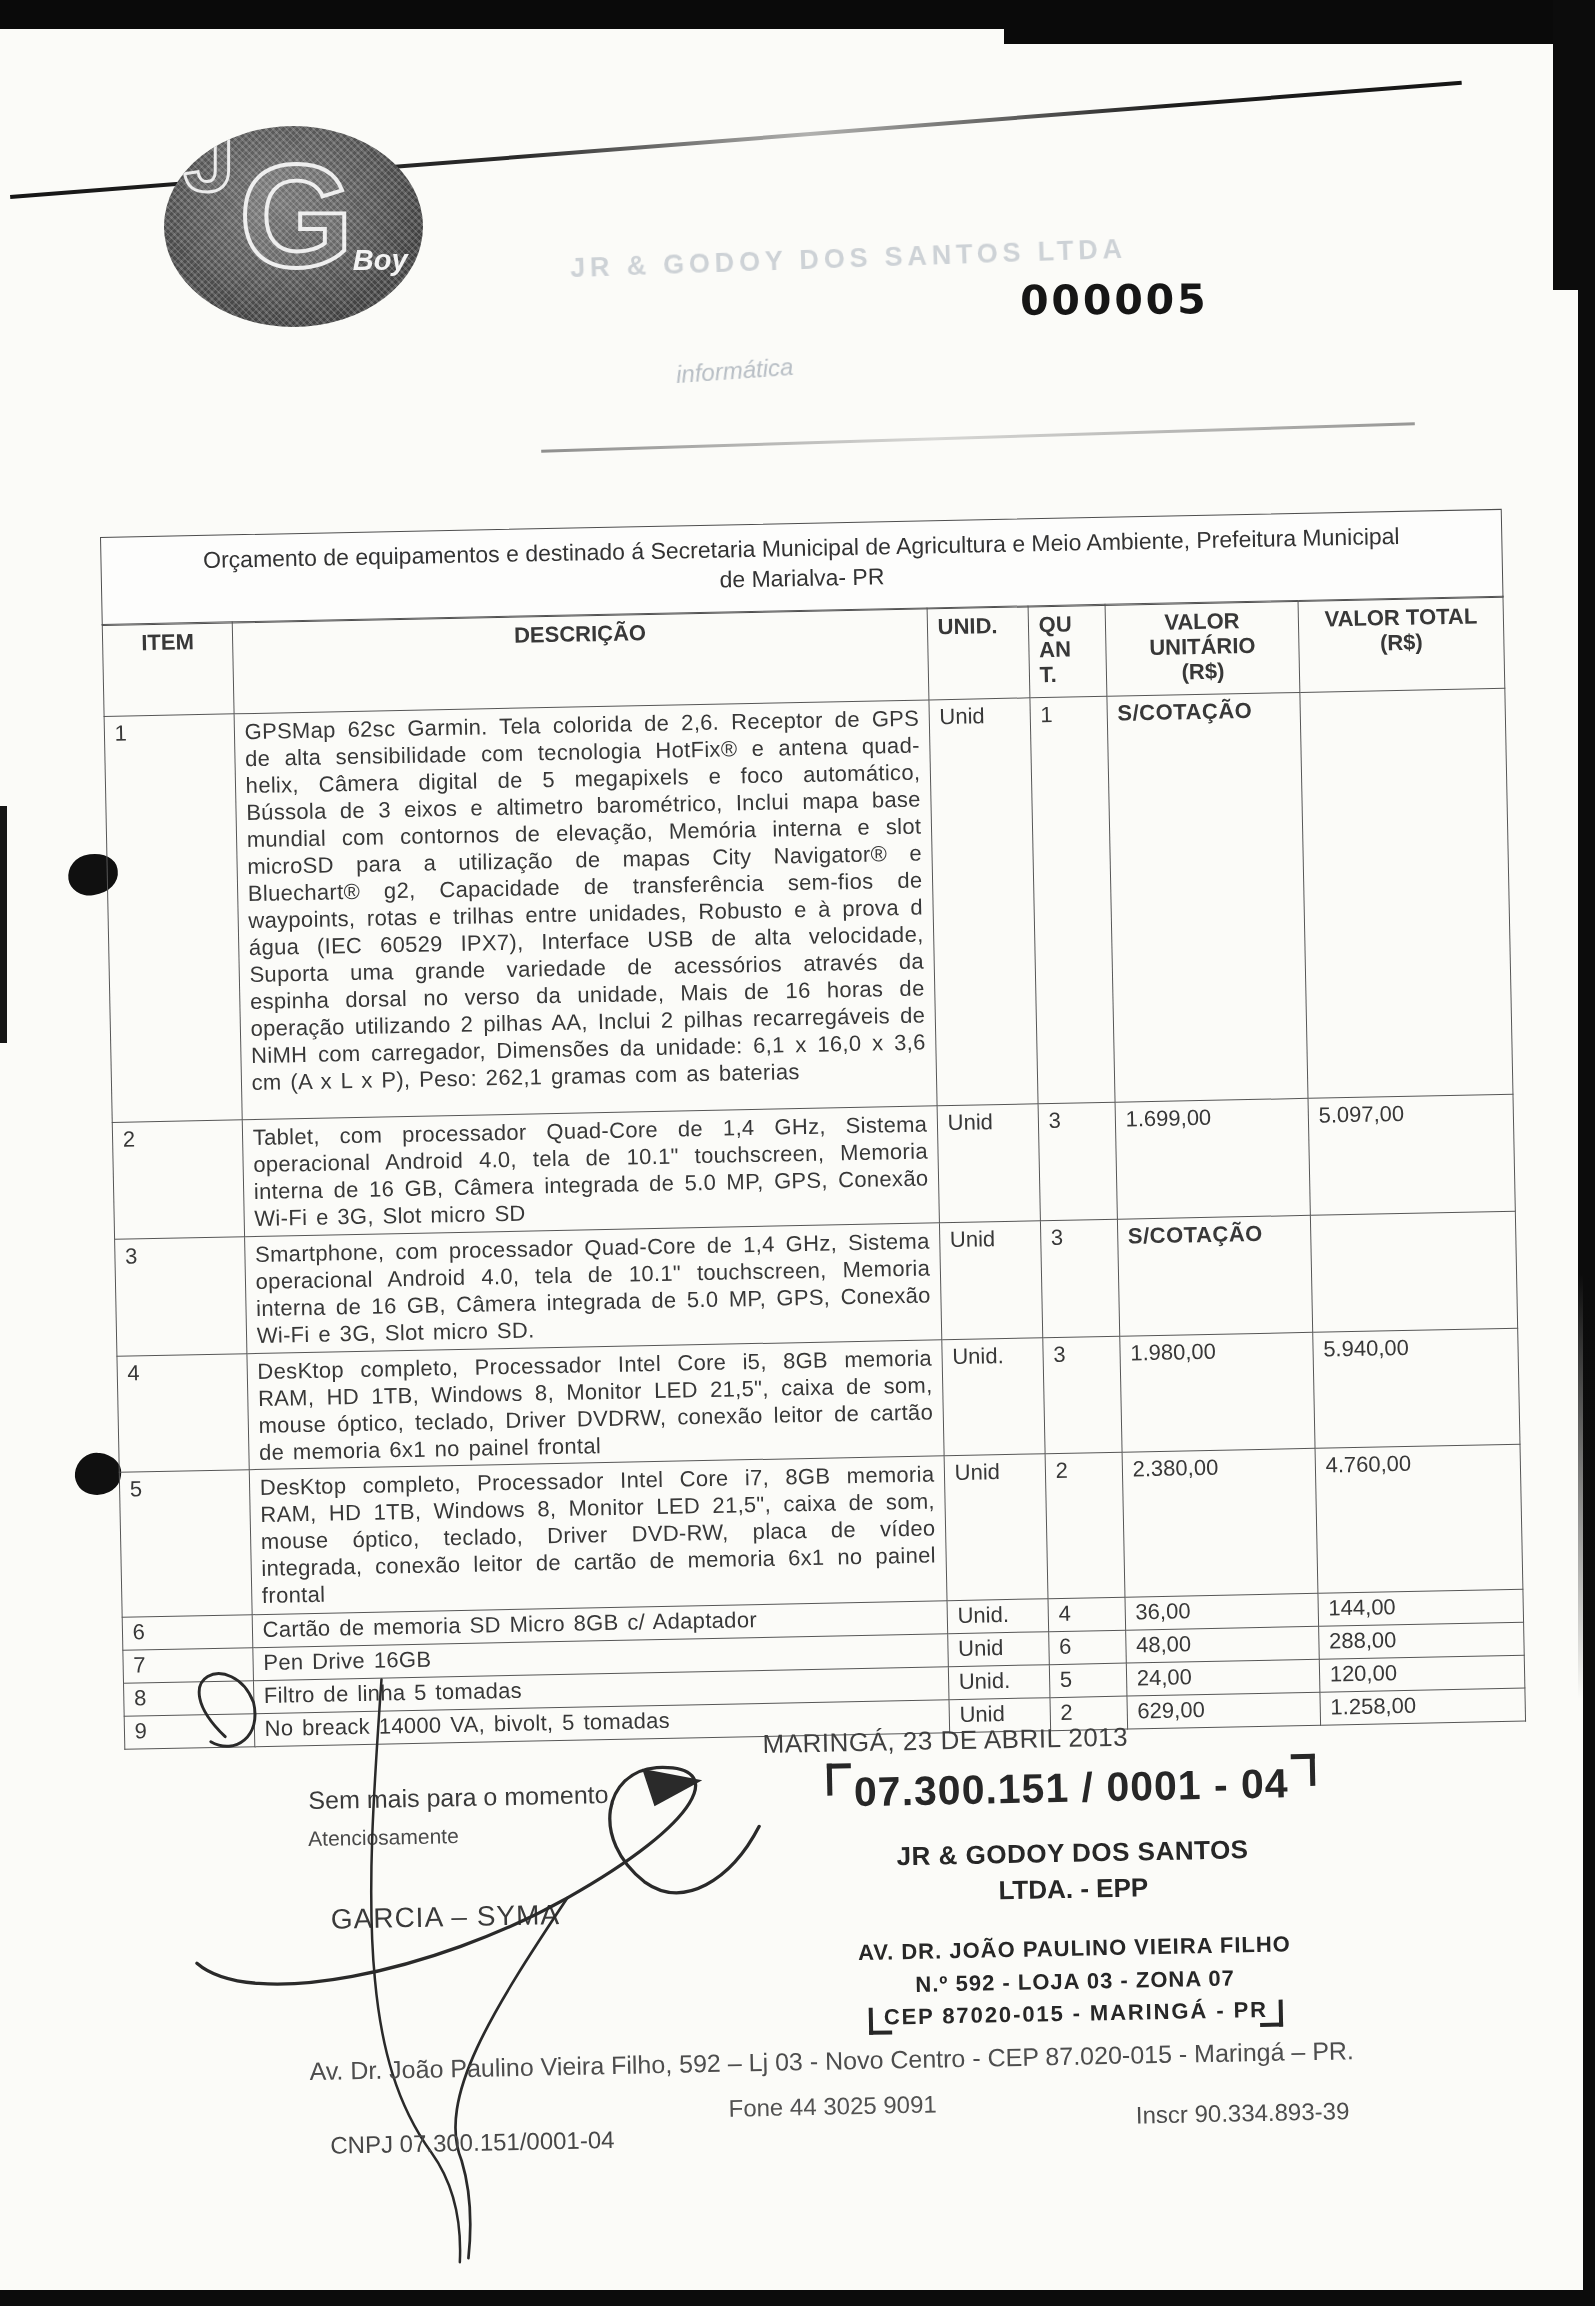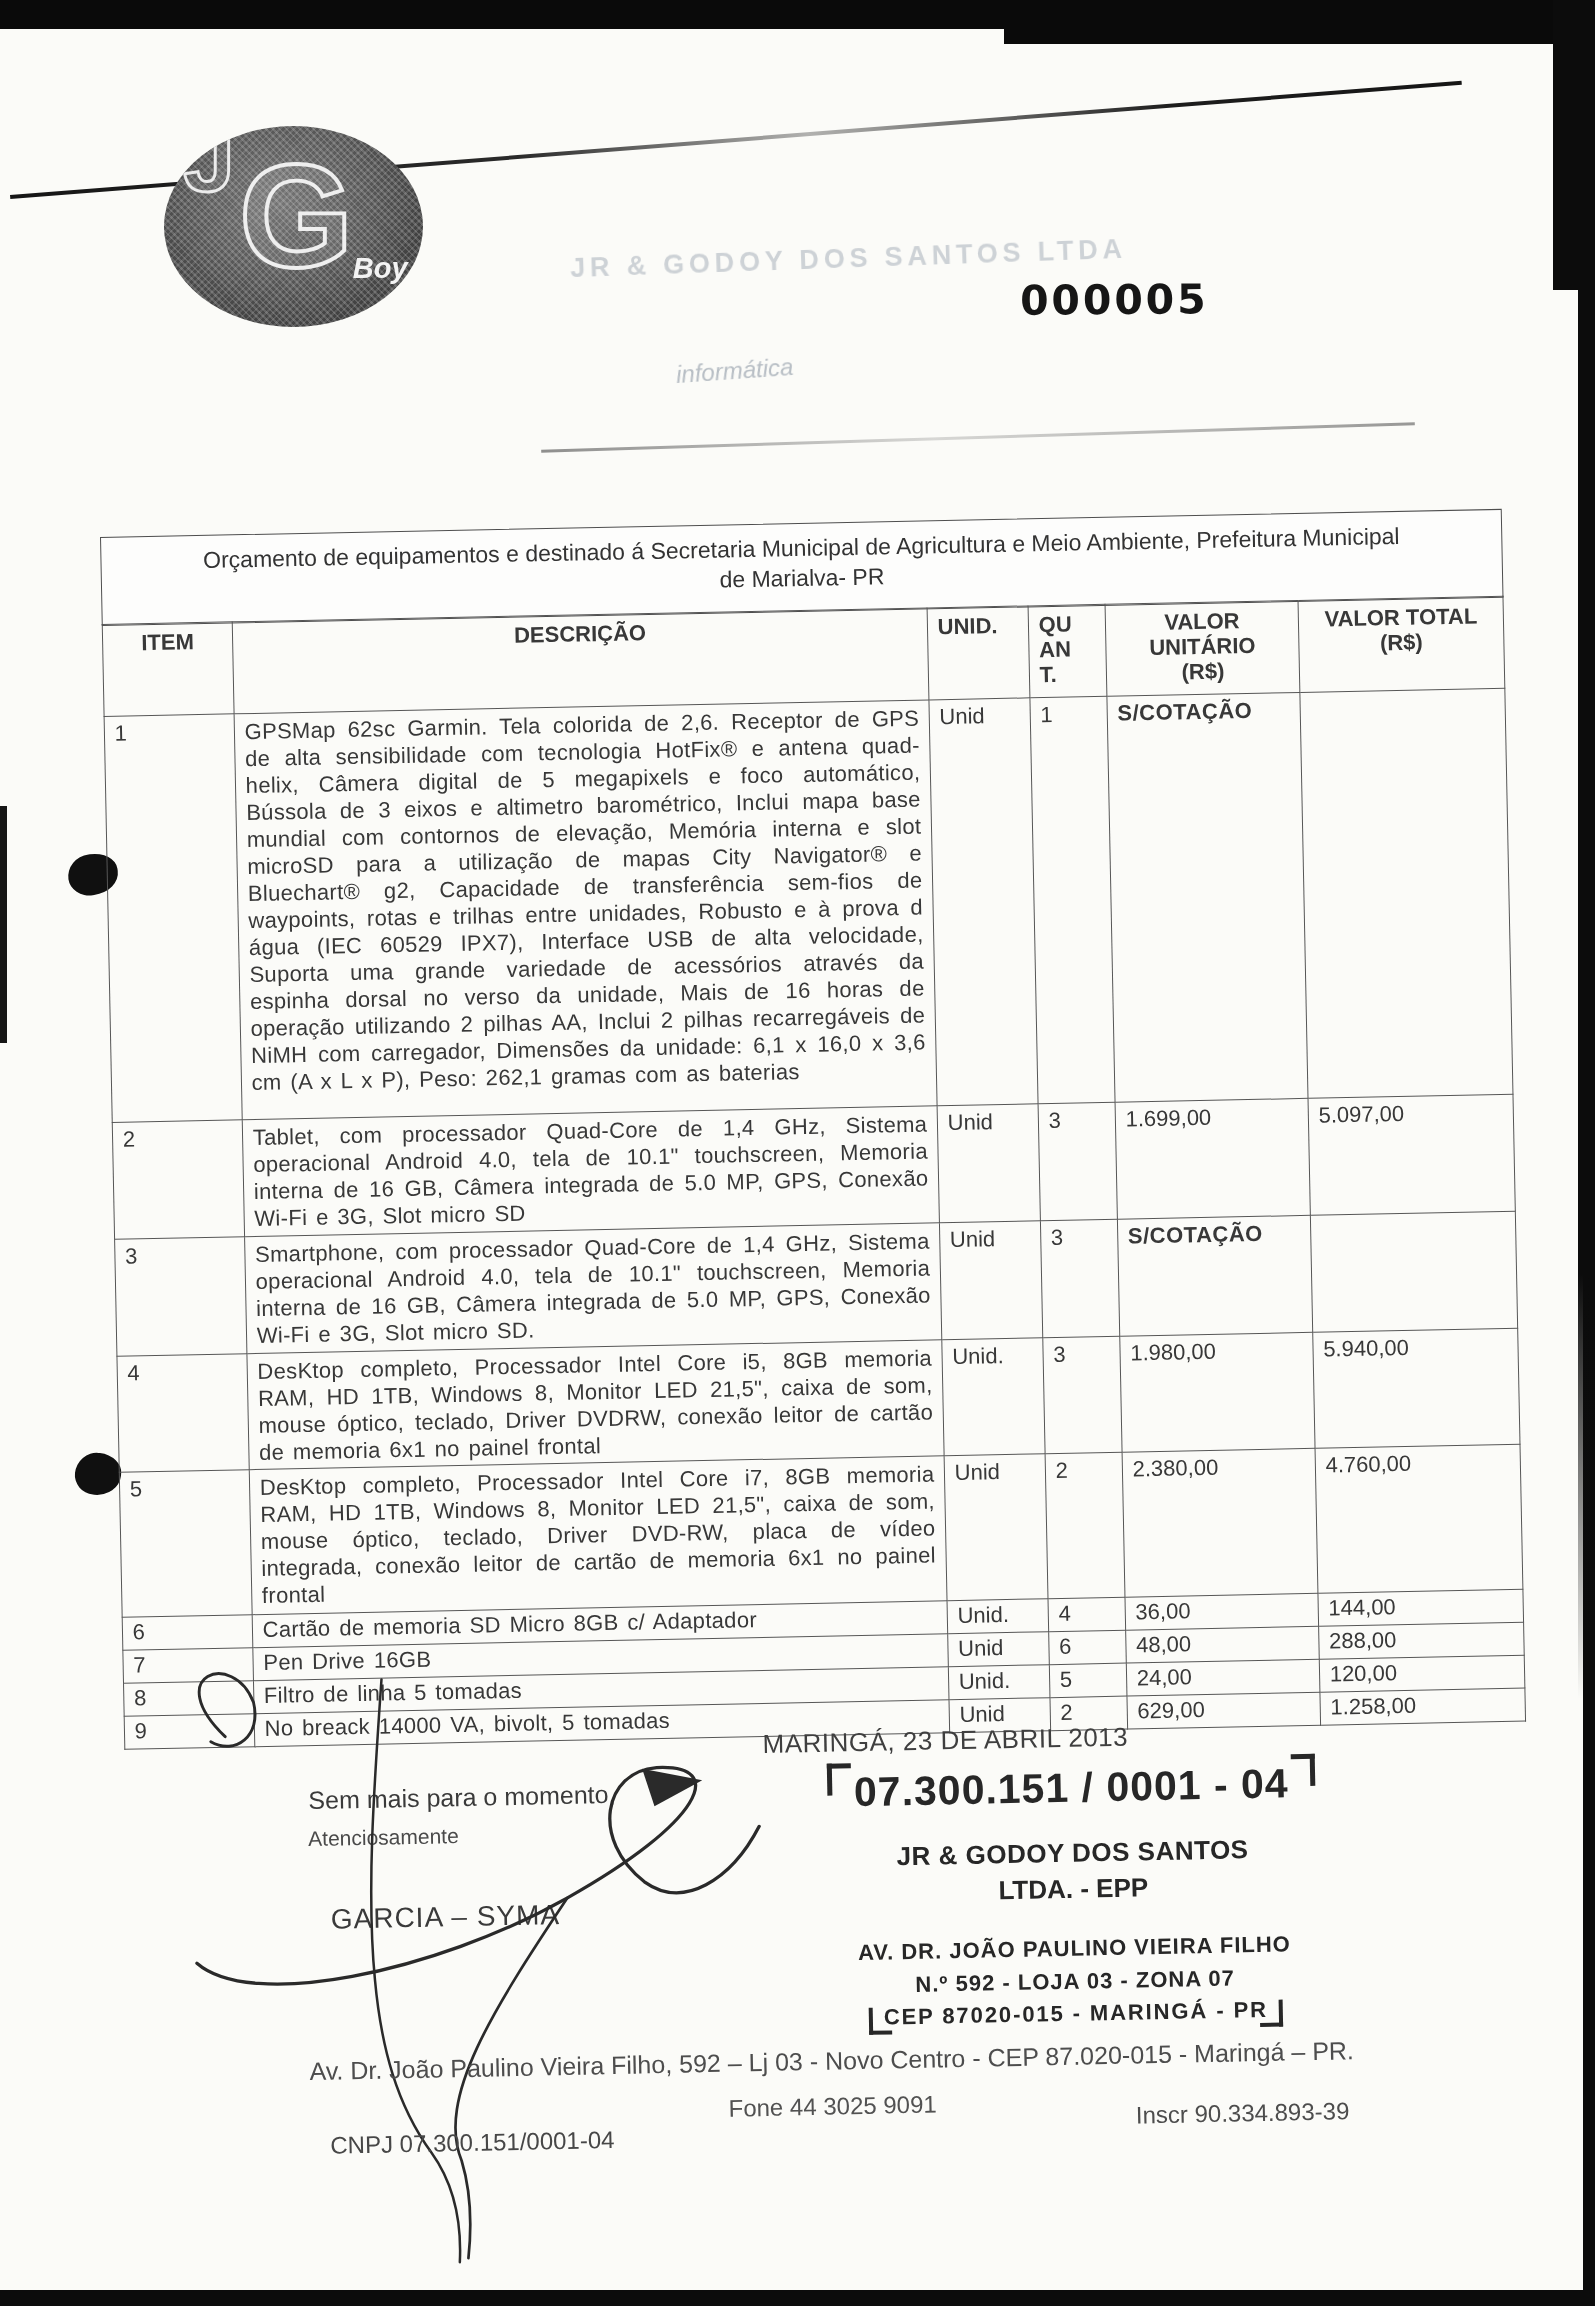--- a/index.html
+++ b/index.html
@@ -26,21 +26,21 @@
   
   .logo{position:absolute;left:164px;top:126px;width:259px;height:201px;border-radius:50%;overflow:hidden;
         background:
           repeating-linear-gradient(45deg,rgba(255,255,255,.16) 0 1.9px,rgba(0,0,0,0) 1.9px 4.8px),
           repeating-linear-gradient(-45deg,rgba(255,255,255,.12) 0 1.9px,rgba(0,0,0,0) 1.9px 4.8px),
           radial-gradient(ellipse at 45% 38%,#757575 0%,#565656 45%,#404040 72%,#5b5b5b 100%);}
   .logo .g{position:absolute;left:75px;top:17.4px;font-size:147px;font-weight:700;line-height:1;
            color:rgba(255,255,255,.07);-webkit-text-stroke:3.9px #efefef;}
   .logo .j{position:absolute;left:19.3px;top:-13.5px;font-size:93px;font-weight:700;line-height:1;
            color:rgba(255,255,255,.06);-webkit-text-stroke:2.9px #ececec;}
-  .logo .boy{position:absolute;right:15.4px;bottom:42px;font-size:29px;font-weight:700;font-style:italic;color:#f3f3f3;}
+  .logo .boy{position:absolute;right:15.4px;bottom:50px;font-size:29px;font-weight:700;font-style:italic;color:#f3f3f3;}
   .ghost-company{position:absolute;left:570px;top:238px;width:869px;font-size:27px;font-weight:700;
            letter-spacing:4.8px;color:#a9b1bb;opacity:.55;filter:blur(0.7px);transform:rotate(-2deg);white-space:nowrap;}
   .ghost-note{position:absolute;left:676px;top:357px;font-size:24px;font-style:italic;color:#a7afb8;
            opacity:.8;filter:blur(0.5px);transform:rotate(-4deg);}
   .doc-number{position:absolute;left:1020px;top:276px;font-size:41px;font-weight:700;letter-spacing:2.9px;
            color:#161616;font-family:"DejaVu Sans",sans-serif;transform:rotate(-.5deg);}
 
   
   .doc{position:absolute;left:100px;top:537px;width:1402px;height:1769px;
        transform:rotate(-1.15deg);transform-origin:0 0;}

